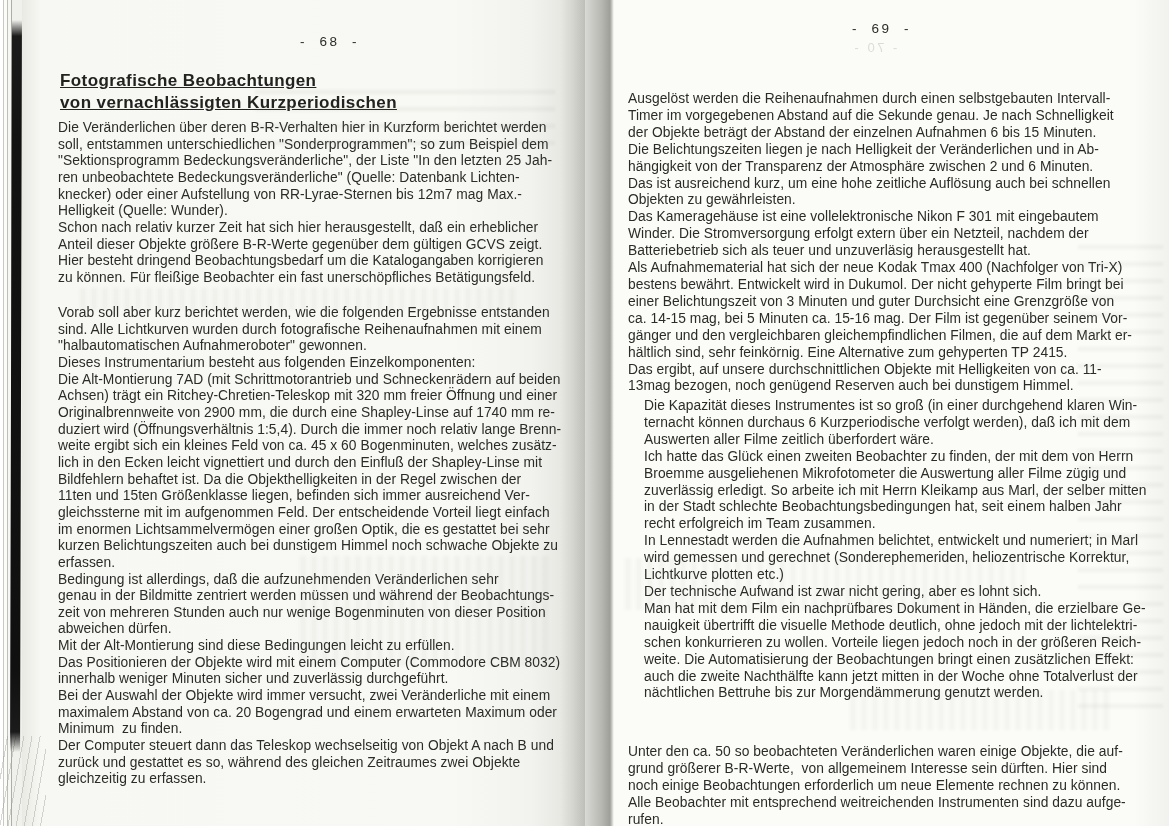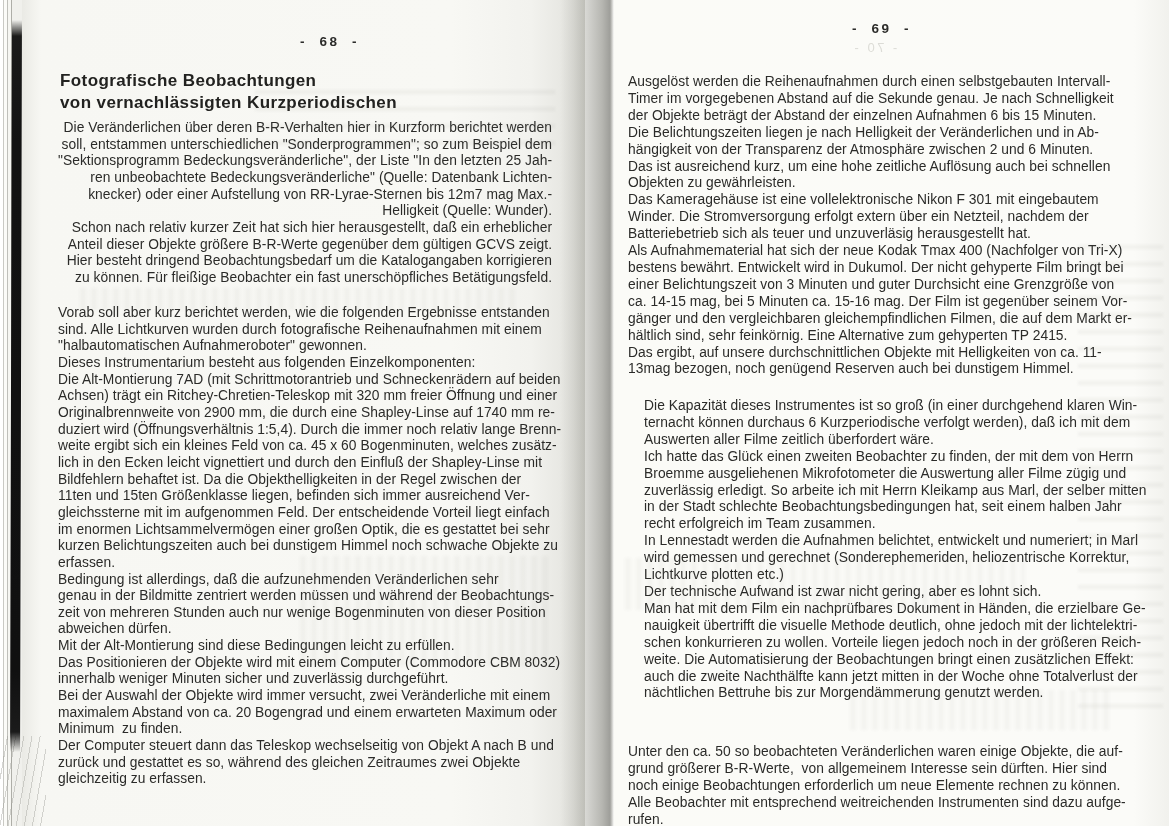--- a/index.html
+++ b/index.html
@@ -51,21 +51,21 @@
       rgba(90,90,84,.30) 52px,
       rgba(0,0,0,0) 54px);
   }
   .page-right{
     left:614px;width:555px;
     background:linear-gradient(90deg,
       #fbfbf7 0px,#fbfbf8 520px,#f1f1ed 555px);
   }
   .pagenum{
     position:absolute;
-    font-size:13.5px;color:#2c2c2a;letter-spacing:2.5px;white-space:pre;font-weight:bold;
+    font-size:13.5px;color:#2c2c2a;letter-spacing:2.5px;white-space:pre;
   }
   .title{
     position:absolute;white-space:pre;
     font-size:17px;font-weight:bold;color:#222220;
     line-height:22px;letter-spacing:.4px;
   }
   .para{
     position:absolute;white-space:pre;
     font-size:13.8px;color:#2b2b29;letter-spacing:.05px;
   }
@@ -92,23 +92,23 @@
     filter:blur(1.8px);opacity:.22;
   }
 </style>
 </head>
 <body>
 
 <div class="scan">
 
   <div class="page page-left">
     <div class="pagenum" style="left:272px;top:34px;margin-left:7px;">-  68  -</div>
-    <div class="title" style="left:39px;top:70px;">Fotografische Beobachtungen
+    <div class="title" style="left:39px;top:70px;text-decoration:underline;">Fotografische Beobachtungen
 von vernachlässigten Kurzperiodischen</div>
-    <div class="para" style="left:37px;top:120px;text-align:right;">Die Veränderlichen über deren B-R-Verhalten hier in Kurzform berichtet werden
+    <div class="para" style="left:37px;top:120px;">Die Veränderlichen über deren B-R-Verhalten hier in Kurzform berichtet werden
 soll, entstammen unterschiedlichen "Sonderprogrammen"; so zum Beispiel dem
 "Sektionsprogramm Bedeckungsveränderliche", der Liste "In den letzten 25 Jah-
 ren unbeobachtete Bedeckungsveränderliche" (Quelle: Datenbank Lichten-
 knecker) oder einer Aufstellung von RR-Lyrae-Sternen bis 12m7 mag Max.-
 Helligkeit (Quelle: Wunder).
 Schon nach relativ kurzer Zeit hat sich hier herausgestellt, daß ein erheblicher
 Anteil dieser Objekte größere B-R-Werte gegenüber dem gültigen GCVS zeigt.
 Hier besteht dringend Beobachtungsbedarf um die Katalogangaben korrigieren
 zu können. Für fleißige Beobachter ein fast unerschöpfliches Betätigungsfeld.</div>
     <div class="para" style="left:37px;top:305px;">Vorab soll aber kurz berichtet werden, wie die folgenden Ergebnisse entstanden
@@ -138,21 +138,21 @@
 maximalem Abstand von ca. 20 Bogengrad und einem erwarteten Maximum oder
 Minimum  zu finden.
 Der Computer steuert dann das Teleskop wechselseitig von Objekt A nach B und
 zurück und gestattet es so, während des gleichen Zeitraumes zwei Objekte
 gleichzeitig zu erfassen.</div>
   </div>
 
   <div class="page page-right">
     <div class="pagenum" style="left:238px;top:21px;">-  69  -</div>
     <div class="ghost" style="left:238px;top:40px;">- 70 -</div>
-    <div class="para" style="left:14px;top:74px;">Ausgelöst werden die Reihenaufnahmen durch einen selbstgebauten Intervall-
+    <div class="para" style="left:14px;top:91px;">Ausgelöst werden die Reihenaufnahmen durch einen selbstgebauten Intervall-
 Timer im vorgegebenen Abstand auf die Sekunde genau. Je nach Schnelligkeit
 der Objekte beträgt der Abstand der einzelnen Aufnahmen 6 bis 15 Minuten.
 Die Belichtungszeiten liegen je nach Helligkeit der Veränderlichen und in Ab-
 hängigkeit von der Transparenz der Atmosphäre zwischen 2 und 6 Minuten.
 Das ist ausreichend kurz, um eine hohe zeitliche Auflösung auch bei schnellen
 Objekten zu gewährleisten.
 Das Kameragehäuse ist eine vollelektronische Nikon F 301 mit eingebautem
 Winder. Die Stromversorgung erfolgt extern über ein Netzteil, nachdem der
 Batteriebetrieb sich als teuer und unzuverläsig herausgestellt hat.
 Als Aufnahmematerial hat sich der neue Kodak Tmax 400 (Nachfolger von Tri-X)

